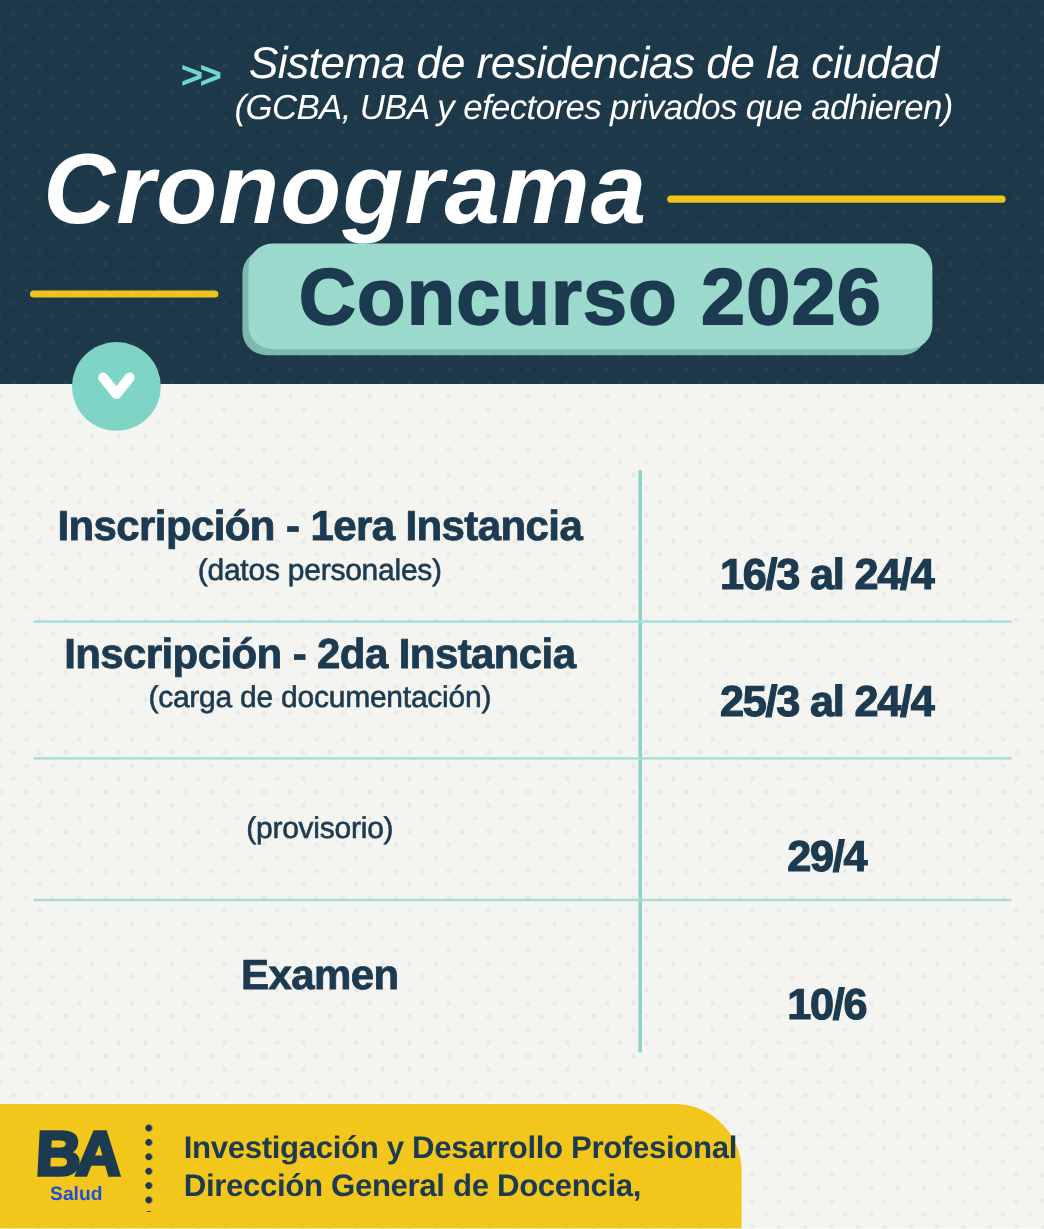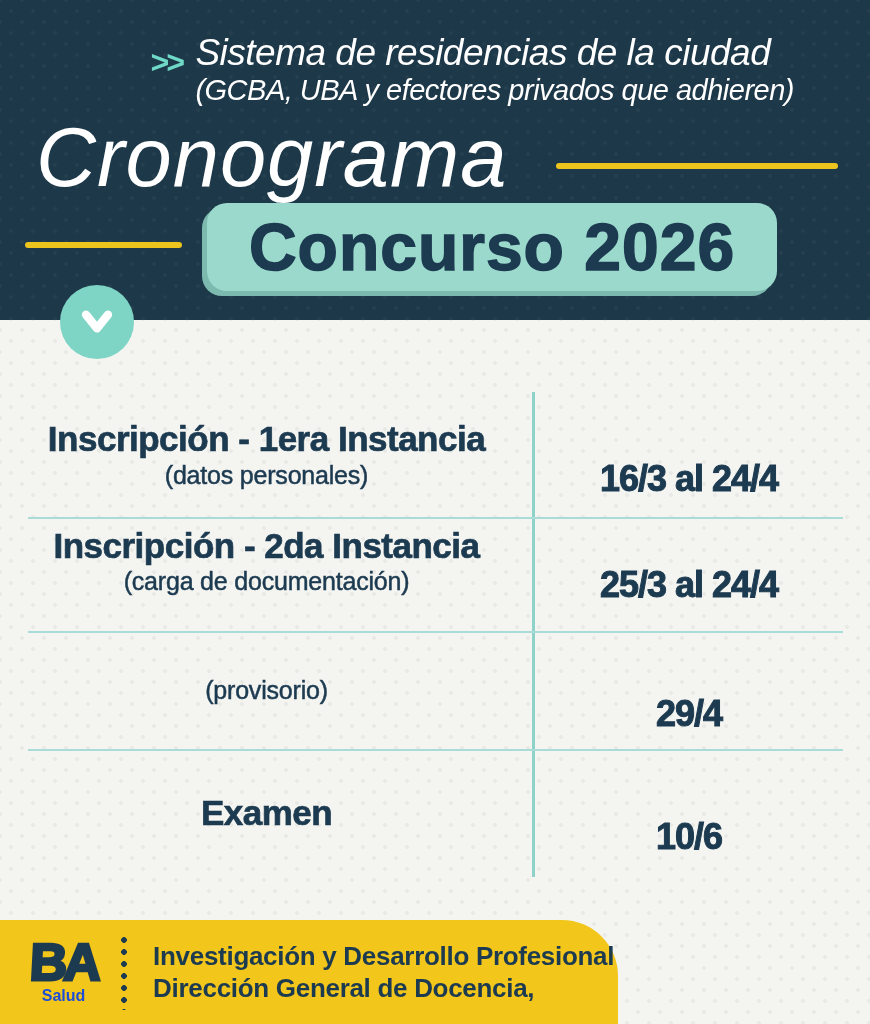--- a/index.html
+++ b/index.html
@@ -27,27 +27,27 @@
       radial-gradient(rgba(255,255,255,0.035) 1.6px, transparent 2.2px);
     background-size:22px 22px;
     background-position:0 0, 11px 11px;
   }
   .kicker{ position:absolute; left:150px; top:32px; display:flex; }
   .kicker-chevrons{
     color:#6fd8c6; font-style:italic; font-weight:700;
     font-size:32px; letter-spacing:-3px; margin:14px 14px 0 0;
     line-height:1;
   }
-  .kicker-text{ color:#ffffff; font-style:italic; }
+  .kicker-text{ color:#ffffff; font-style:italic;text-align:center; }
   .kicker-line1{ font-size:37px; line-height:1.15; letter-spacing:-0.5px; }
   .kicker-line2{ font-size:29px; line-height:1.1; letter-spacing:-0.5px; }
 
   .hero-title{
     position:absolute; left:36px; top:116px;
-    color:#ffffff; font-style:italic; font-weight:400;
+    color:#ffffff; font-style:italic; font-weight:700;
     font-size:83px; letter-spacing:1px; line-height:1;
   }
   .rule{ position:absolute; height:6px; border-radius:3px; background:#edc41e; }
   .rule-right{ left:556px; top:163px; width:282px; }
   .rule-left{ left:25px; top:242px; width:157px; }
 
   .highlight-box{
     position:absolute; left:207px; top:203px; width:570px; height:88px;
     background:#9bd9cc; border-radius:20px;
     box-shadow:-5px 5px 0 #7cb9ae;

